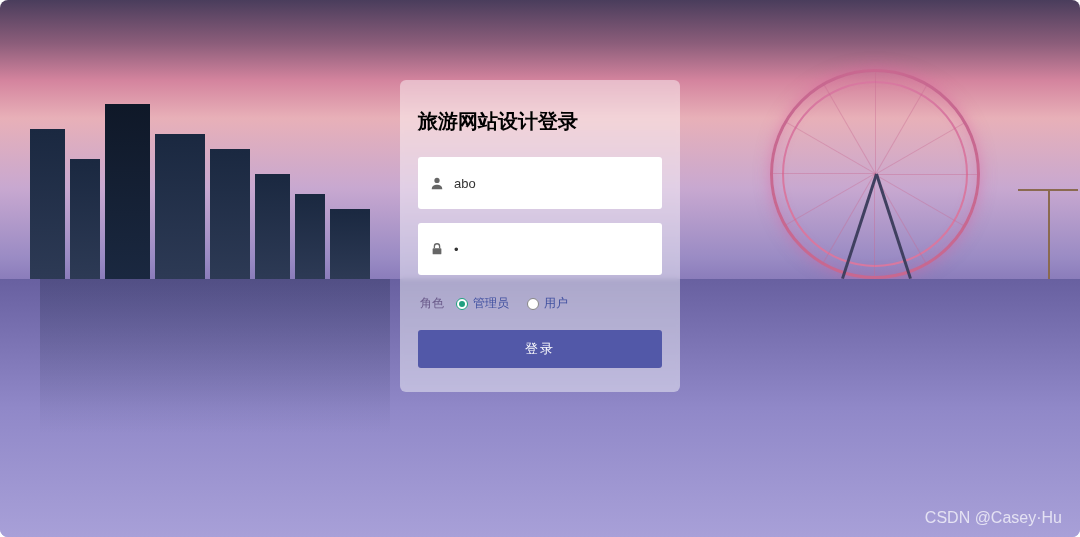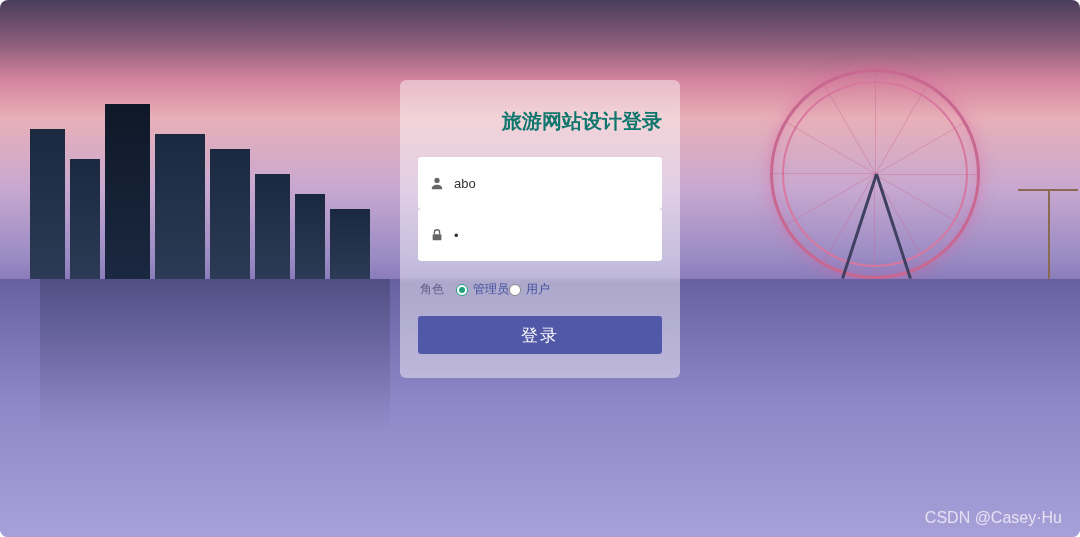--- a/index.html
+++ b/index.html
@@ -164,34 +164,35 @@
       left: 50%;
       transform: translateX(-50%);
       width: 280px;
       background: rgba(255, 255, 255, 0.45);
       backdrop-filter: blur(2px);
       border-radius: 6px;
       padding: 28px 18px 24px;
     }
     
     .login-title {
-      text-align: right;
+      text-align: left;
       font-size: 20px;
       font-weight: 600;
-      color: #0f766e;
+      color: #000000;
       margin-bottom: 22px;
     }
     
     .input-wrapper {
       background: #fff;
       border-radius: 3px;
       height: 52px;
       display: flex;
       align-items: center;
       padding: 0 12px;
+      margin-bottom: 14px;
     }
     
     .input-icon {
       width: 14px;
       height: 14px;
       margin-right: 10px;
       flex-shrink: 0;
     }
     
     .input-field {
@@ -212,20 +213,21 @@
       color: #5a4b7a;
     }
     
     .role-label {
       color: #6a5a8a;
     }
     
     .radio-group {
       display: flex;
       align-items: center;
+      gap: 18px;
     }
     
     .radio-item {
       display: flex;
       align-items: center;
       gap: 5px;
       cursor: pointer;
     }
     
     .radio-circle {
@@ -256,21 +258,21 @@
       font-size: 12px;
     }
     
     .login-button {
       width: 100%;
       height: 38px;
       background: #5258a8;
       color: #fff;
       border: none;
       border-radius: 3px;
-      font-size: 17px;
+      font-size: 13px;
       cursor: pointer;
       letter-spacing: 2px;
     }
     
     .watermark {
       position: absolute;
       bottom: 10px;
       right: 18px;
       font-size: 16px;
       color: rgba(255,255,255,0.7);

